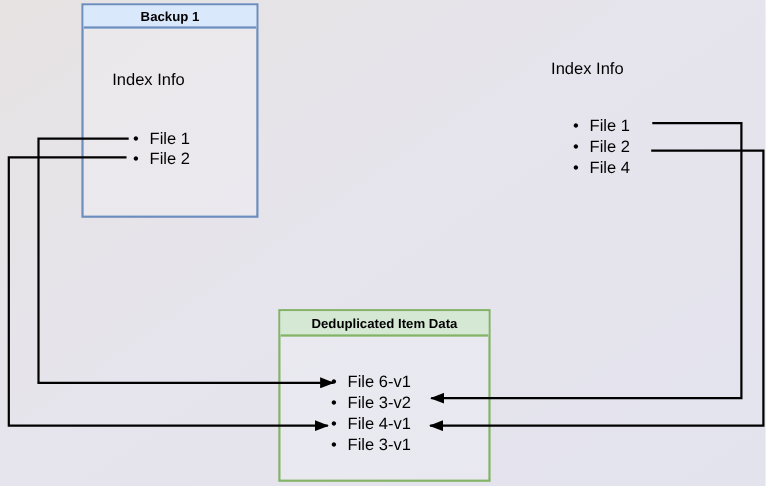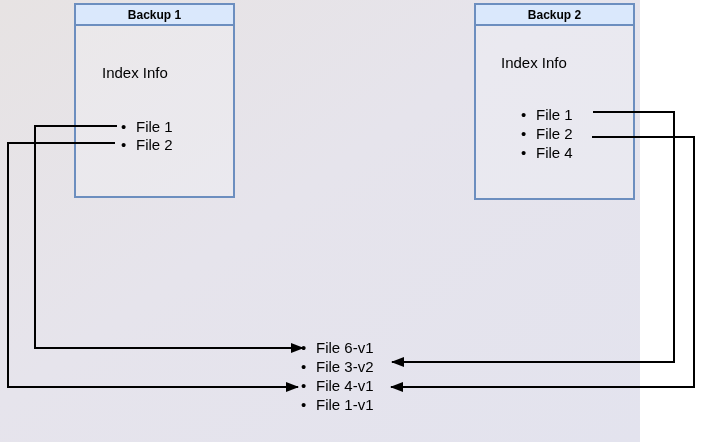--- a/index.html
+++ b/index.html
@@ -7,21 +7,21 @@
     padding: 0;
   }
   body {
     width: 702px;
     height: 442px;
     font-family: "Liberation Sans", sans-serif;
     overflow: hidden;
   }
   .canvas {
     position: relative;
-    width: 640px;
+    width: 696px;
     height: 442px;
     background: linear-gradient(145deg, #e7e3e3 0%, #e6e4ec 45%, #e3e3ee 100%);
   }
   .node {
     position: absolute;
     box-sizing: border-box;
     border: 2px solid;
     background: rgba(248, 248, 252, 0.25);
   }
   .node-header {
@@ -112,57 +112,57 @@
     <li>
       <span class="bullet">•</span>
       <span>File 1</span>
     </li>
     <li>
       <span class="bullet">•</span>
       <span>File 2</span>
     </li>
   </ul>
 
-  <div class="node blue-node backup2-box">
-    <div class="node-header">
-      <span>Backup 2</span>
-    </div>
-  </div>
   <div class="free-label index-info-2">Index Info</div>
   <ul class="file-list list-backup2">
     <li>
       <span class="bullet">•</span>
       <span>File 1</span>
     </li>
     <li>
       <span class="bullet">•</span>
       <span>File 2</span>
     </li>
     <li>
       <span class="bullet">•</span>
       <span>File 4</span>
     </li>
   </ul>
 
+  <div class="node green-node dedup-box">
+    <div class="node-header">
+      <span>Deduplicated Item Data</span>
+    </div>
+  </div>
   <ul class="file-list list-dedup">
     <li>
       <span class="bullet">•</span>
       <span>File 6-v1</span>
     </li>
     <li>
       <span class="bullet">•</span>
       <span>File 3-v2</span>
     </li>
     <li>
       <span class="bullet">•</span>
       <span>File 4-v1</span>
     </li>
     <li>
       <span class="bullet">•</span>
-      <span>File 1-v1</span>
+      <span>File 3-v1</span>
     </li>
   </ul>
 
   <svg class="connector-layer" viewBox="0 0 702 442" xmlns="http://www.w3.org/2000/svg">
     <defs>
       <marker id="arrowhead" markerUnits="userSpaceOnUse" markerWidth="13" markerHeight="10" viewBox="0 0 13 10" refX="12" refY="5" orient="auto">
         <path d="M0,0 L13,5 L0,10 z" fill="#000"></path>
       </marker>
     </defs>
     <path class="wire" marker-end="url(#arrowhead)" d="M 117 126 H 35 V 348 H 303"></path>

